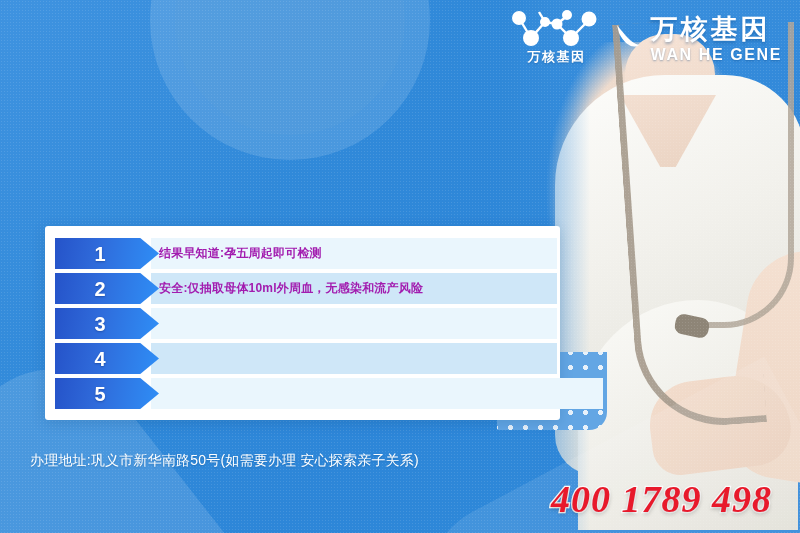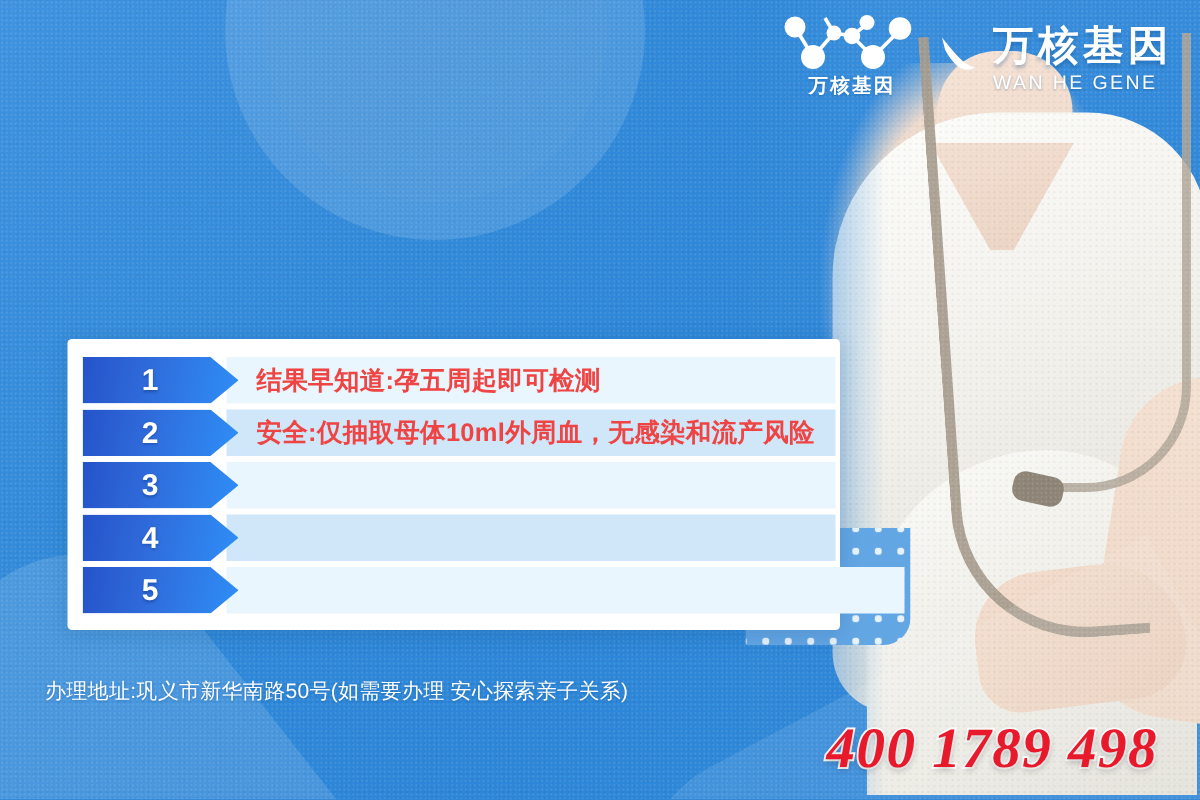--- a/index.html
+++ b/index.html
@@ -118,21 +118,21 @@
     color:#ffffff;font-size:13px;font-weight:bold;letter-spacing:1.5px;margin-top:-4px;
     text-shadow:0 1px 2px rgba(0,60,120,.35);
   }
   .logo-sep{width:26px;height:40px;}
   .logo-words{display:flex;flex-direction:column;align-items:flex-start;line-height:1;}
   .logo-cn{
     color:#ffffff;font-size:27px;font-weight:bold;letter-spacing:3px;
     text-shadow:0 2px 3px rgba(0,60,120,.35);
   }
   .logo-en{
-    color:#ffffff;font-size:13px;font-weight:normal;letter-spacing:1.6px;margin-top:4px;
+    color:#ffffff;font-size:16px;font-weight:bold;letter-spacing:1.6px;margin-top:4px;
     text-shadow:0 1px 2px rgba(0,60,120,.35);
   }
   
   .headline{
     position:absolute;left:30px;top:40px;z-index:8;
   }
   .hl-line{
     color:#ffffff;font-weight:bold;font-size:33px;line-height:1.42;letter-spacing:1px;
     text-shadow:2px 3px 5px rgba(10,70,130,.45);
     white-space:nowrap;display:flex;align-items:center;
@@ -176,22 +176,22 @@
     background:linear-gradient(100deg,#2553c9 0%,#2f6ada 40%,#2f8ef6 100%);
     clip-path:polygon(0 0, 82% 0, 100% 50%, 82% 100%, 0 100%);
     display:flex;align-items:center;justify-content:center;
     padding-right:14px;box-sizing:border-box;
   }
   .badge-num{
     color:#ffffff;font-size:20px;font-weight:bold;line-height:1;
     text-shadow:0 1px 2px rgba(0,30,90,.35);
   }
   .row-text{
-    position:relative;z-index:2;color:#ef4444;font-size:17px;font-weight:bold;
-    margin-left:12px;white-space:nowrap;letter-spacing:.2px;
+    position:relative;z-index:2;color:#a21caf;font-size:12px;font-weight:bold;
+    white-space:nowrap;letter-spacing:.2px;
   }
   
   .address{
     position:absolute;left:30px;top:452px;z-index:8;
     color:#ffffff;font-size:14px;letter-spacing:.2px;white-space:nowrap;
     text-shadow:0 1px 2px rgba(10,70,130,.35);
   }
   .phone{
     position:absolute;right:28px;top:477px;z-index:9;
     font-size:38px;font-weight:bold;font-style:italic;letter-spacing:1px;

